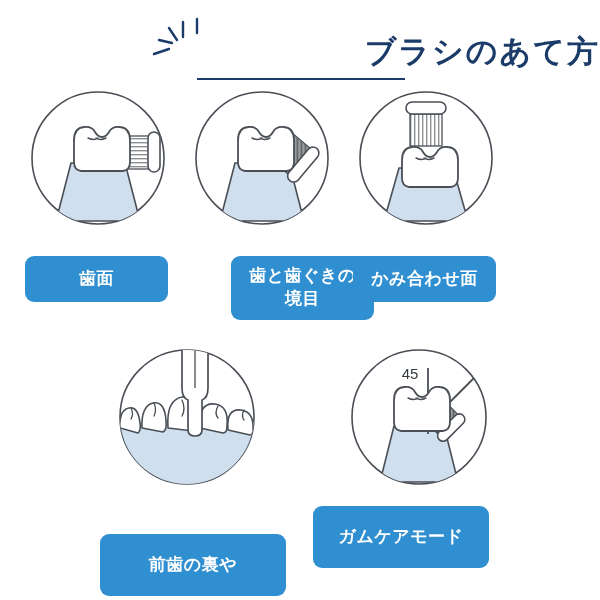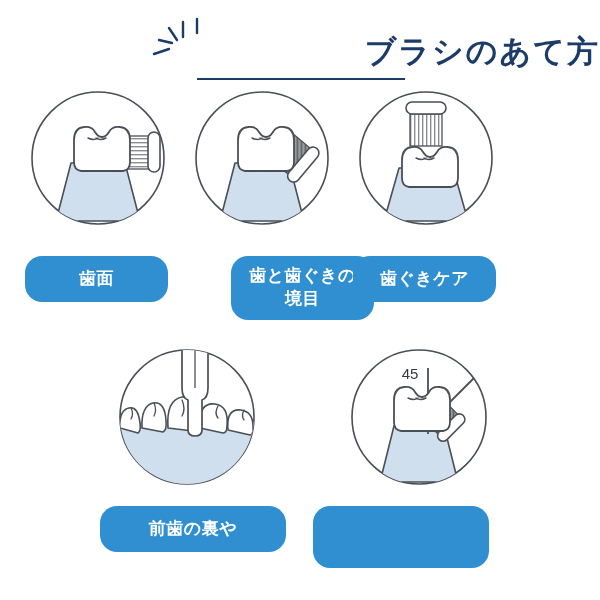--- a/index.html
+++ b/index.html
@@ -56,21 +56,21 @@
   }
 
   
   .card {
     position: absolute;
   }
   .label {
     position: absolute;
     box-sizing: border-box;
     background: #2f8fd0;
-    border-radius: 17px;
+    border-radius: 9px;
     color: #ffffff;
     font-size: 17px;
     font-weight: bold;
     letter-spacing: 0.5px;
     line-height: 1.35;
     display: flex;
     align-items: center;
     justify-content: center;
     text-align: center;
     padding: 4px 12px;
@@ -175,21 +175,21 @@
 
         <rect x="52" y="24" width="32" height="32" fill="url(#bristle3)" stroke="#4a4f56" stroke-width="1.3"></rect>
         <rect x="48" y="12" width="40" height="12" rx="6" fill="#ffffff" stroke="#4a4f56" stroke-width="1.6"></rect>
 
         <path d="M44 70 q0 -12 10 -13 q8 -1 11 5 q3 5 7 5 q4 0 7 -5 q3 -6 11 -5 q10 1 10 13 l0 18 q0 8 -7 9 l-42 0 q-7 -1 -7 -9 Z" fill="#ffffff" stroke="#4a4f56" stroke-width="1.8" stroke-linejoin="round"></path>
         <path d="M58 68 q6 3 10 0" fill="none" stroke="#4a4f56" stroke-width="1.4" stroke-linecap="round"></path>
         <path d="M76 68 q-6 3 -10 0" fill="none" stroke="#4a4f56" stroke-width="1.4" stroke-linecap="round"></path>
       </g>
     </svg>
     <div class="label" style="left:353px;top:256px;width:143px;height:46px;">
-      <span>歯ぐきケア</span>
+      <span>かみ合わせ面</span>
     </div>
   </div>
 
   <div class="card">
     <svg style="position:absolute;left:118px;top:348px;" width="138" height="138" viewBox="0 0 138 138">
       <defs>
         <clipPath id="c4">
             <circle cx="69" cy="69" r="67"></circle>
           </clipPath>
       </defs>
@@ -207,21 +207,21 @@
         <path d="M13 60 q3 6 0 11" fill="none" stroke="#4a4f56" stroke-width="1.3" stroke-linecap="round"></path>
         <path d="M36 55 q3 7 0 13" fill="none" stroke="#4a4f56" stroke-width="1.3" stroke-linecap="round"></path>
         <path d="M64 52 q4 9 0 16" fill="none" stroke="#4a4f56" stroke-width="1.3" stroke-linecap="round"></path>
         <path d="M100 58 q-4 7 0 12" fill="none" stroke="#4a4f56" stroke-width="1.3" stroke-linecap="round"></path>
         <path d="M126 62 q-3 6 0 10" fill="none" stroke="#4a4f56" stroke-width="1.3" stroke-linecap="round"></path>
 
         <path d="M64 -6 L64 40 q0 10 6 12 l0 30 q0 6 7 6 q7 0 7 -6 l0 -30 q6 -2 6 -12 L90 -6 Z" fill="#ffffff" stroke="#4a4f56" stroke-width="1.7" stroke-linejoin="round"></path>
         <line x1="77" y1="-6" x2="77" y2="40" stroke="#4a4f56" stroke-width="1.3"></line>
       </g>
     </svg>
-    <div class="label" style="left:100px;top:506px;width:186px;height:46px;flex-direction:row;">
+    <div class="label" style="left:100px;top:534px;width:186px;height:62px;flex-direction:row;">
       <span>前歯の裏や</span>
     </div>
   </div>
 
   <div class="card">
     <svg style="position:absolute;left:350px;top:348px;" width="138" height="138" viewBox="0 0 138 138">
       <defs>
         <clipPath id="c5">
             <circle cx="69" cy="69" r="67"></circle>
           </clipPath>
@@ -243,16 +243,17 @@
 
         <line x1="97" y1="57" x2="128" y2="26" stroke="#4a4f56" stroke-width="1.8" stroke-linecap="round"></line>
 
         <path d="M44 52 q0 -12 10 -13 q8 -1 11 5 q3 5 7 5 q4 0 7 -5 q3 -6 11 -5 q10 1 10 13 l0 22 q0 8 -7 9 l-42 0 q-7 -1 -7 -9 Z" fill="#ffffff" stroke="#4a4f56" stroke-width="1.8" stroke-linejoin="round"></path>
         <path d="M58 50 q6 3 10 0" fill="none" stroke="#4a4f56" stroke-width="1.4" stroke-linecap="round"></path>
         <path d="M76 50 q-6 3 -10 0" fill="none" stroke="#4a4f56" stroke-width="1.4" stroke-linecap="round"></path>
       </g>
       <text x="60" y="31" font-family="'Liberation Sans', sans-serif" font-size="15" fill="#333a40" text-anchor="middle">45</text>
     </svg>
     <div class="label" style="left:313px;top:506px;width:176px;height:62px;flex-direction:column;">
+      <span>ガムケアモード</span>
     </div>
   </div>
 
 </div>
 
 </body></html>

